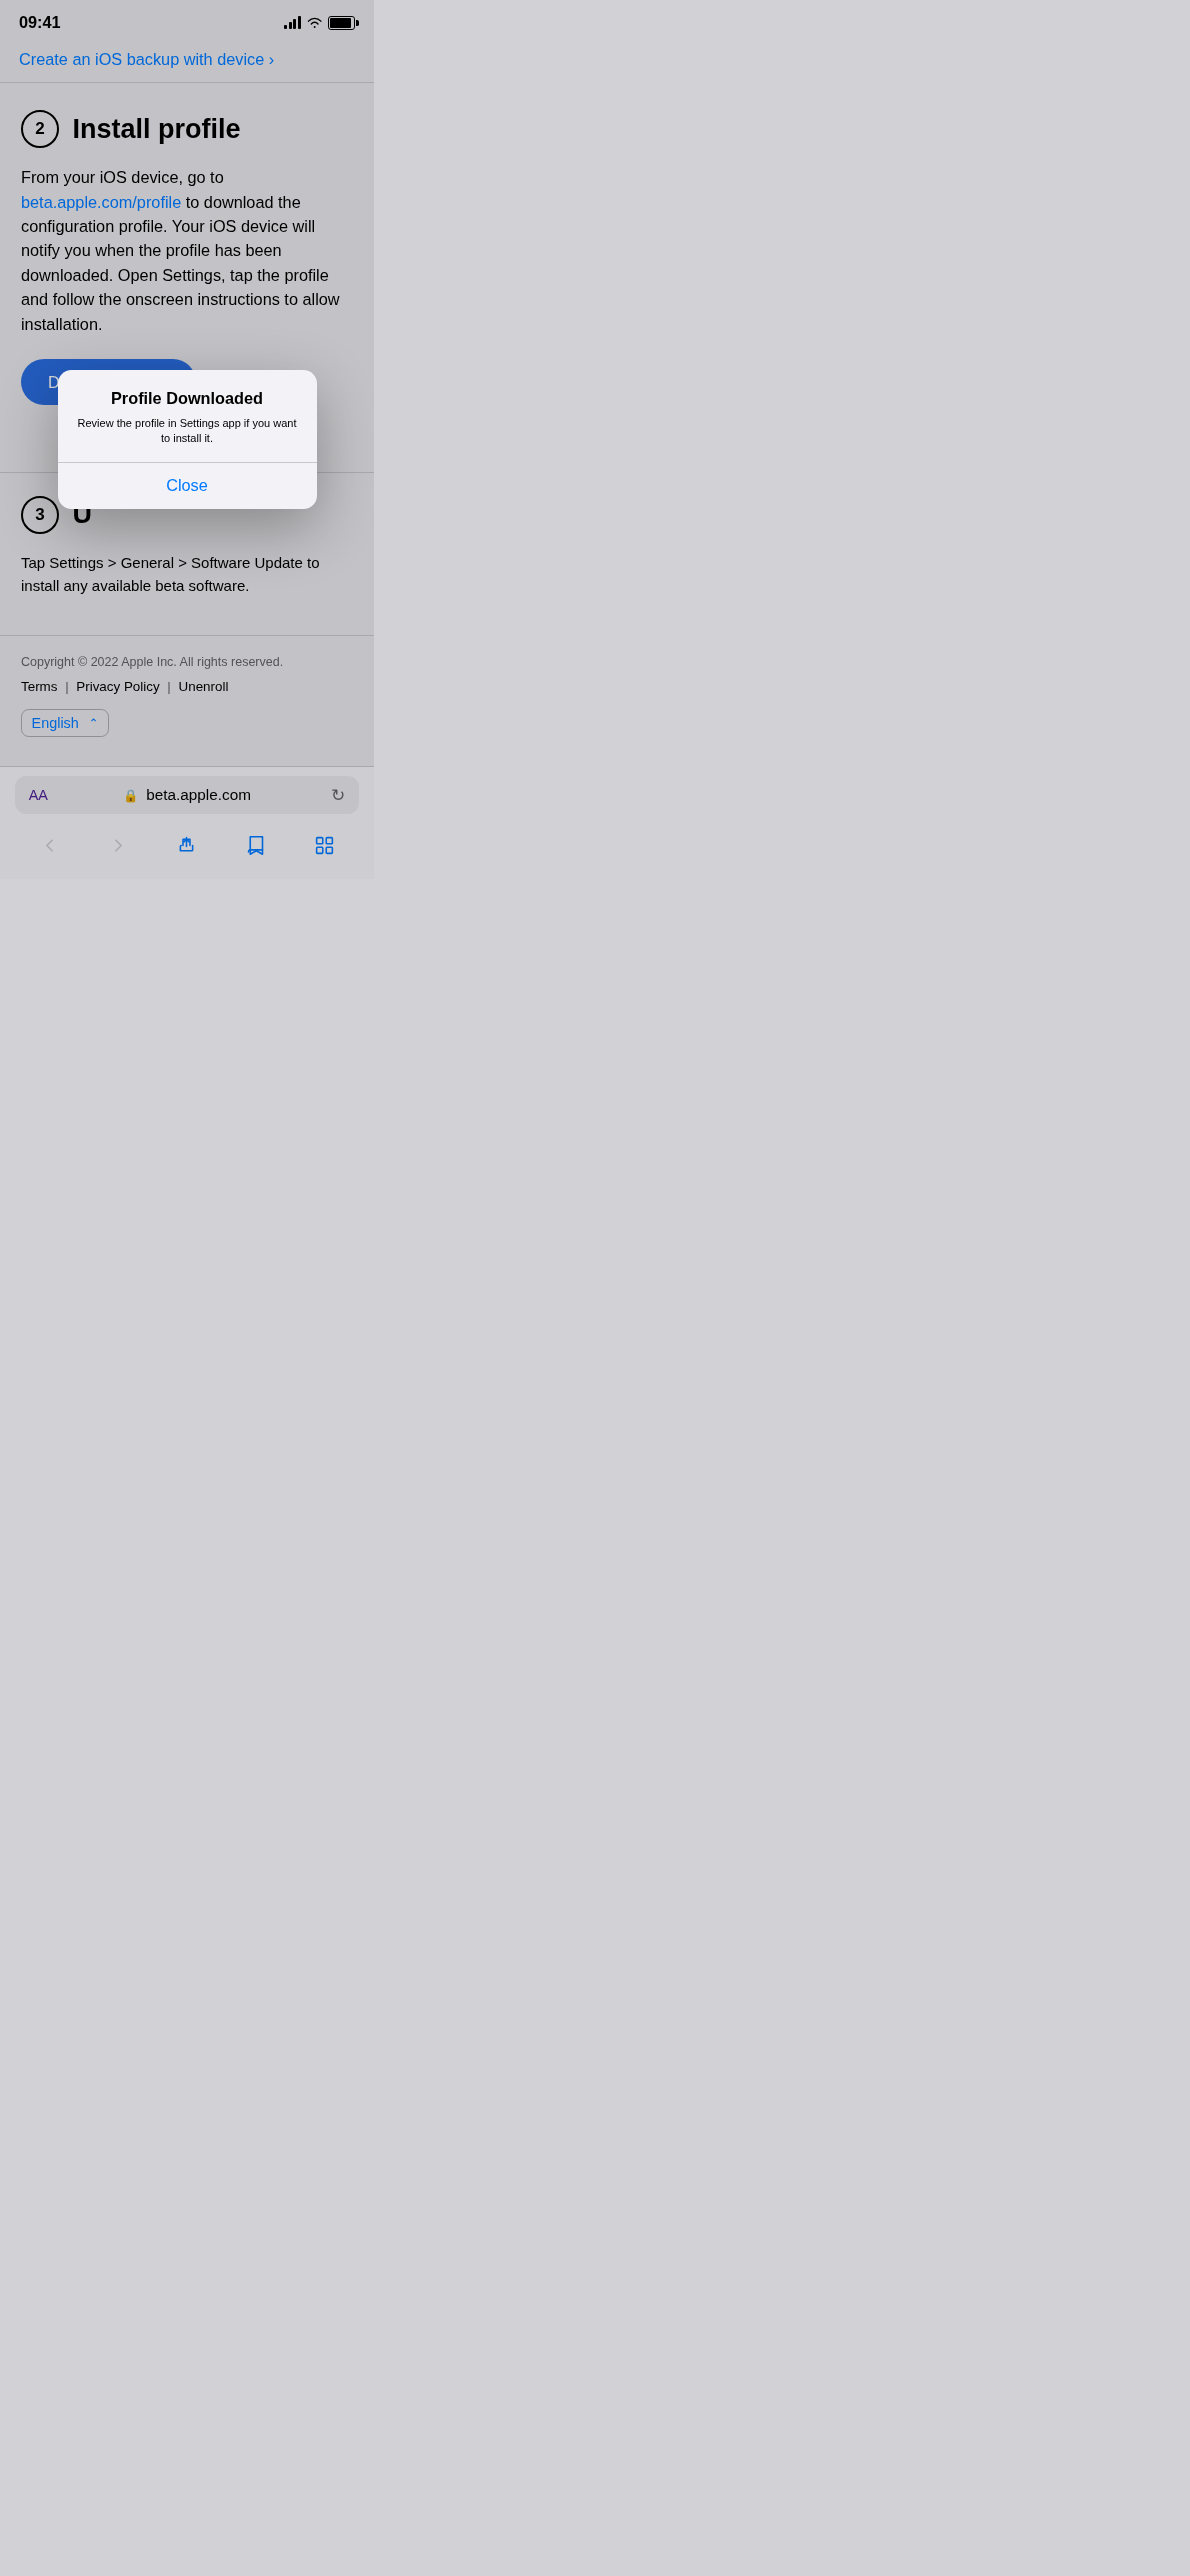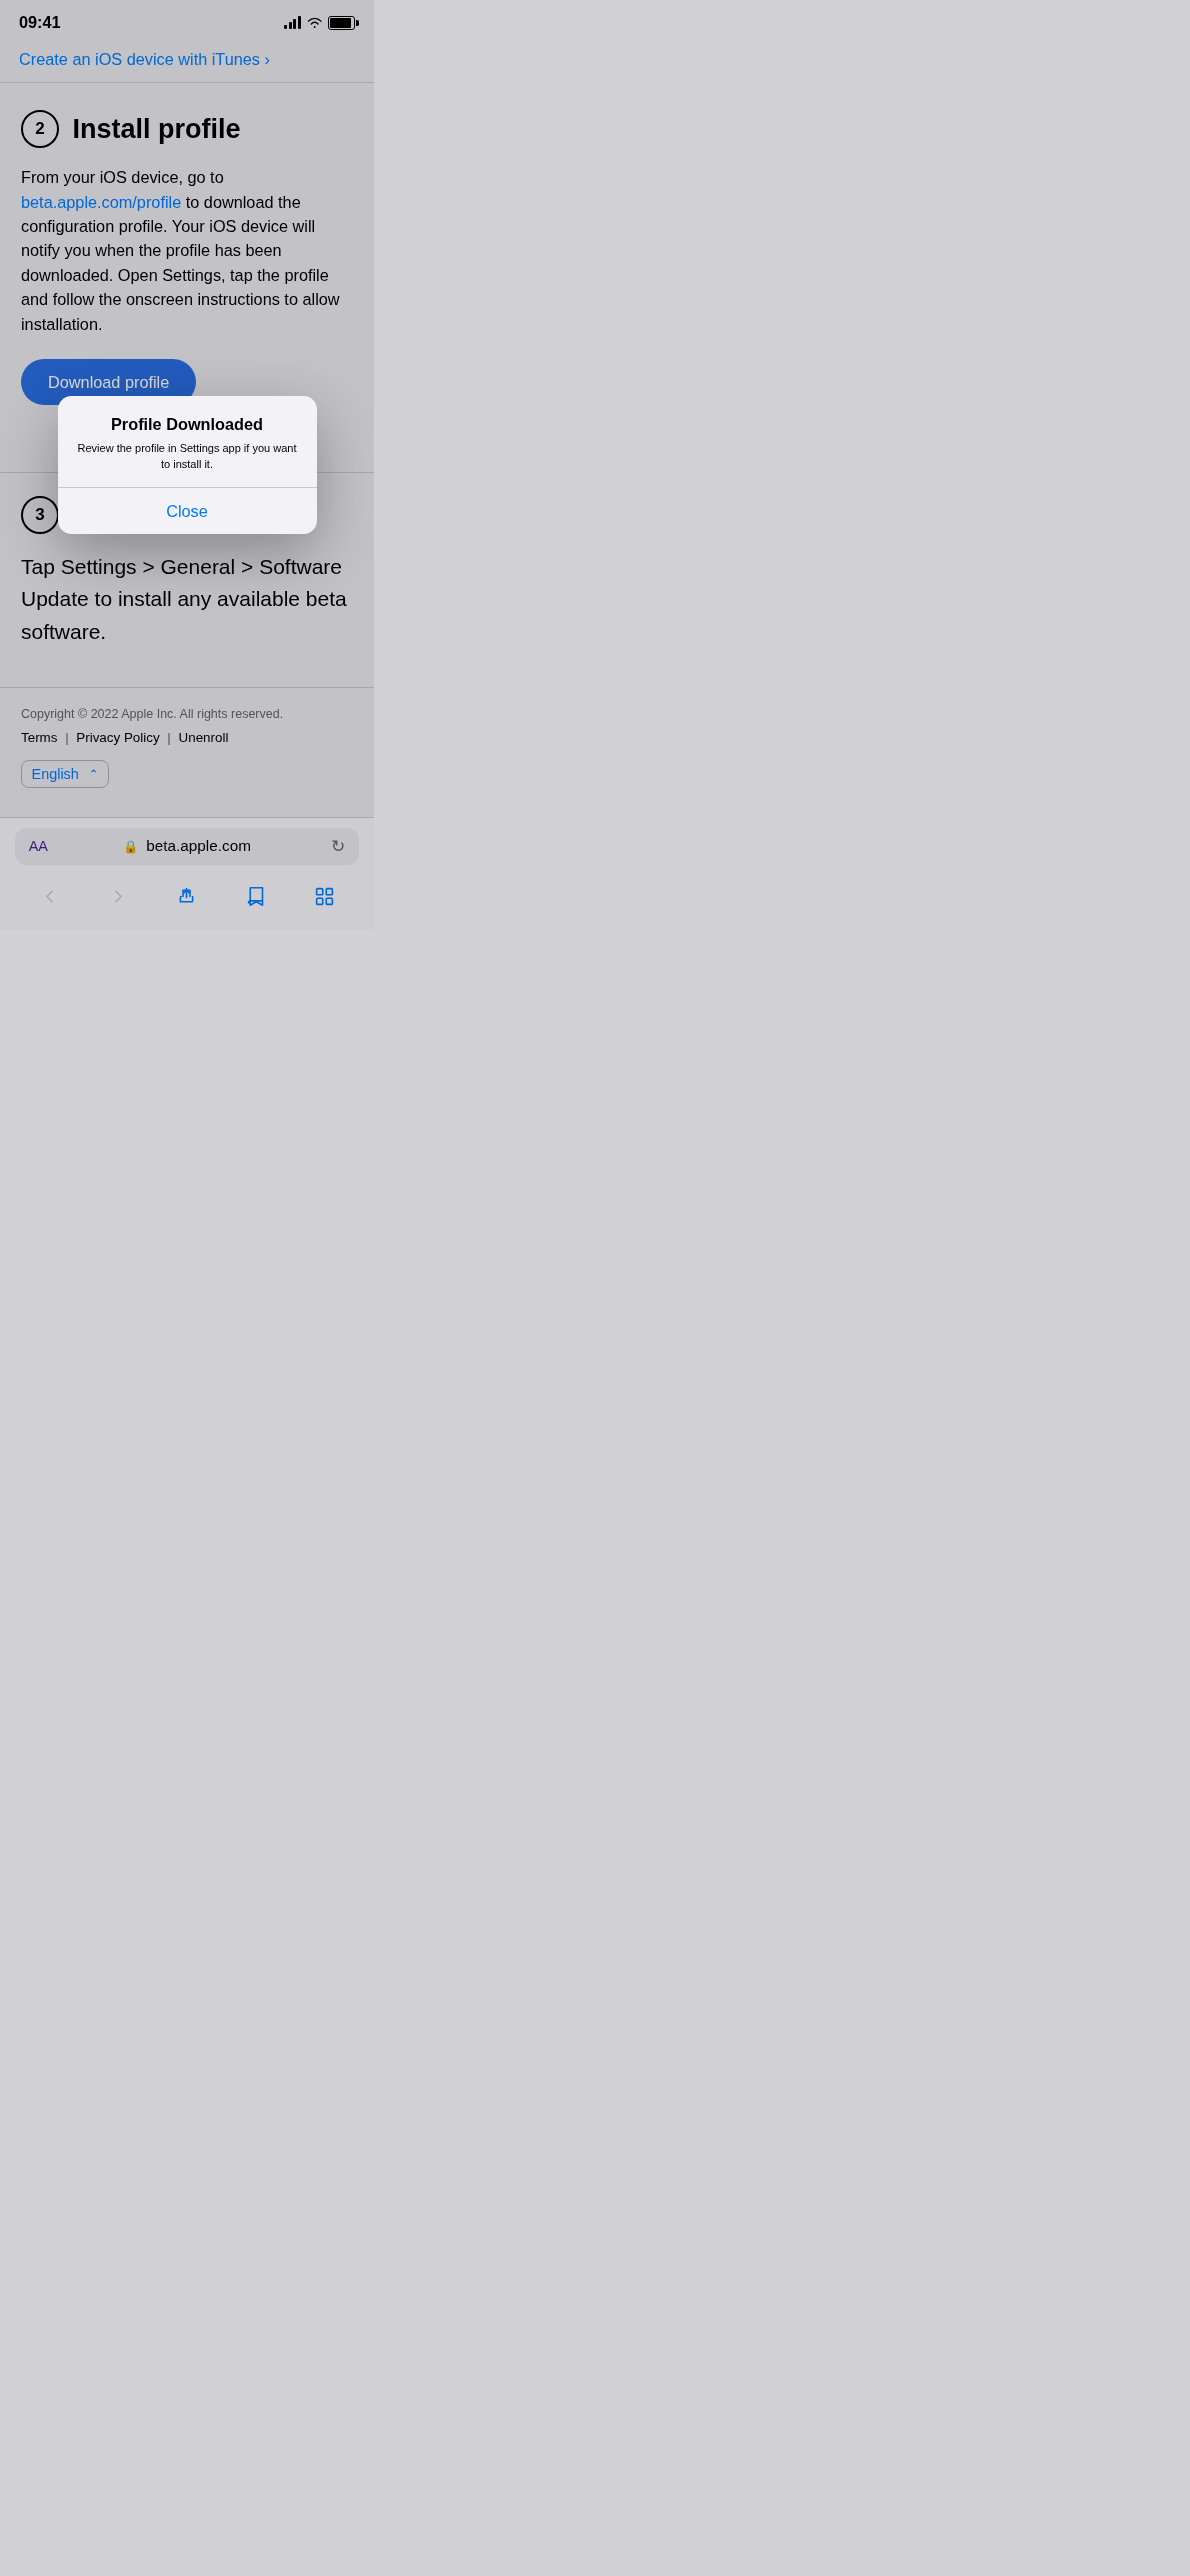--- a/index.html
+++ b/index.html
@@ -213,21 +213,21 @@
       text-align: center;
     }
 
     
     .step3-section {
       background: #e5e5ea;
       padding: 23px 21px 19px 21px;
     }
 
     .step3-body {
-      font-size: 21px;
+      font-size: 15px;
       line-height: 1.55;
       color: #000;
       margin-top: 17px;
     }
 
     
     .footer {
       background: #e5e5ea;
       padding: 19px 21px 29px 21px;
       border-top: 1px solid #c7c7cc;
@@ -390,21 +390,21 @@
         <path d="M4.5 7.2C5.5 6.1 6.7 5.5 8 5.5s2.5.6 3.5 1.7" stroke="#000" stroke-width="1.5" stroke-linecap="round" fill="none"></path>
         <path d="M1.5 4.3C3.2 2.5 5.5 1.4 8 1.4s4.8 1.1 6.5 2.9" stroke="#000" stroke-width="1.5" stroke-linecap="round" fill="none"></path>
       </svg>
       <div class="battery-icon">
         <div class="battery-fill"></div>
       </div>
     </div>
   </div>
 
   <div class="top-banner">
-    <a>Create an iOS device with iTunes  ›</a>
+    <a>Create an iOS backup with device  ›</a>
   </div>
 
   <div class="main-content">
 
     <div class="section">
       <div class="section-header">
         <div class="step-circle">
           <span>2</span>
         </div>
         <span class="section-title">Install profile</span>

